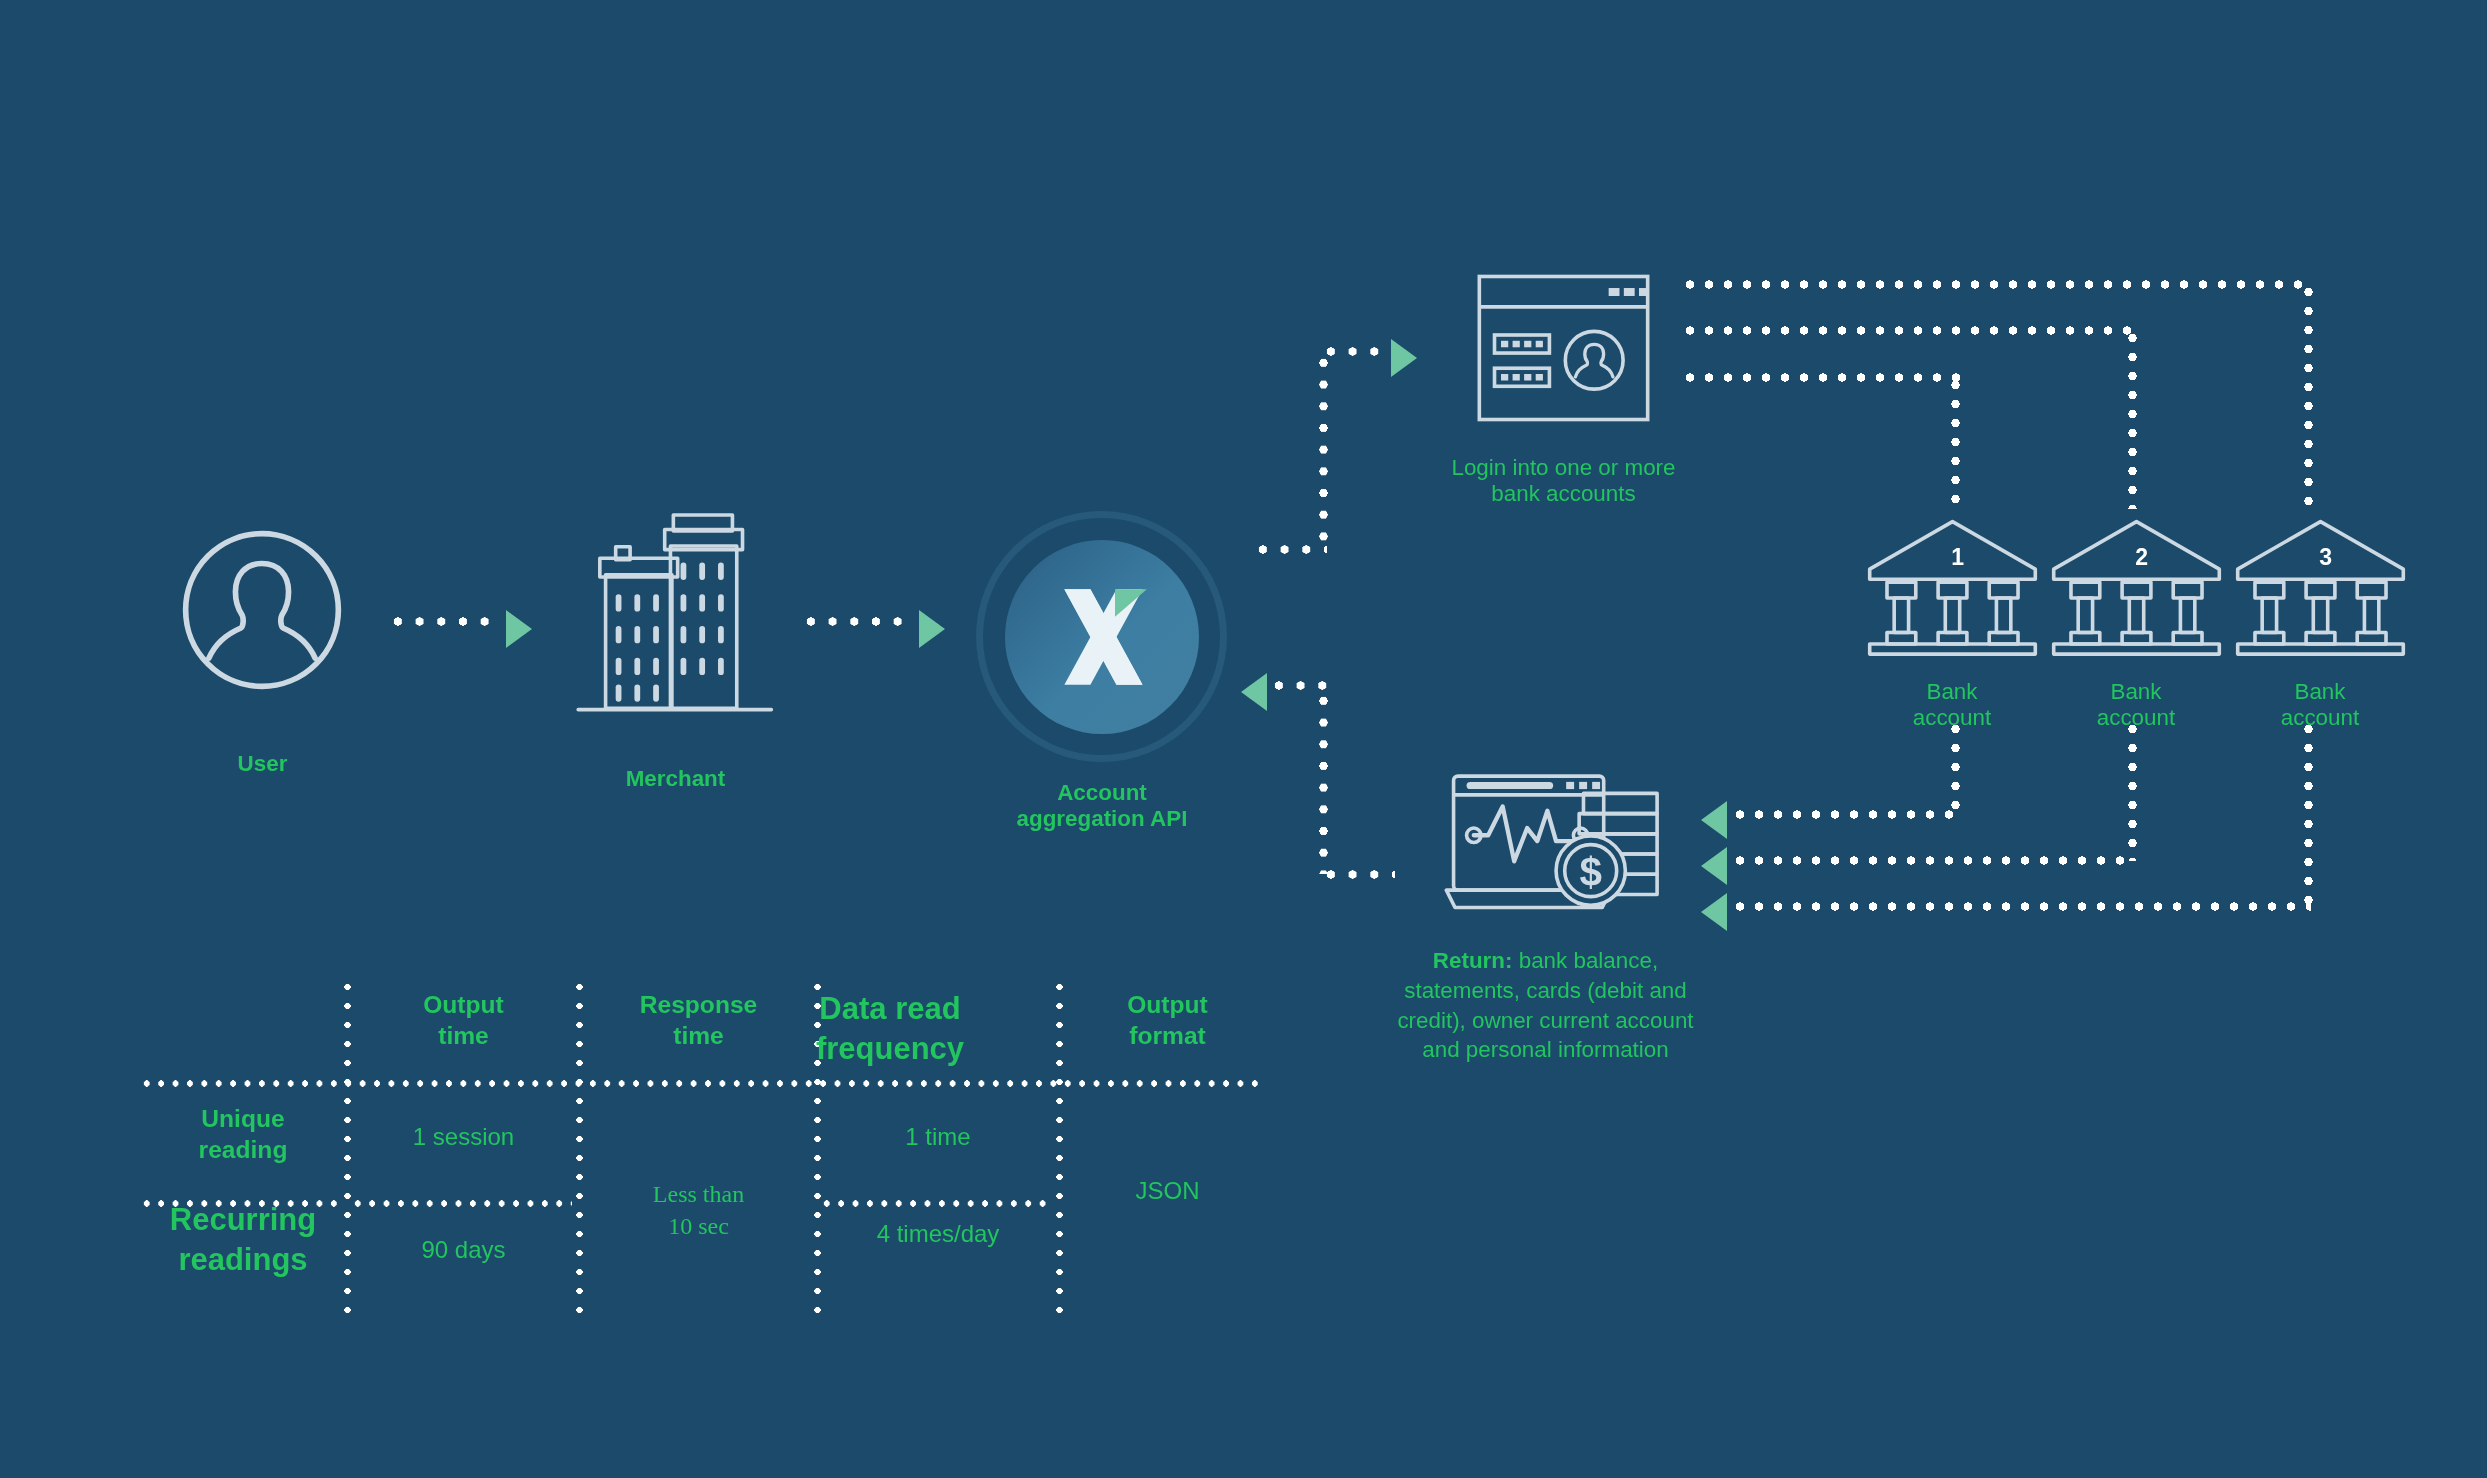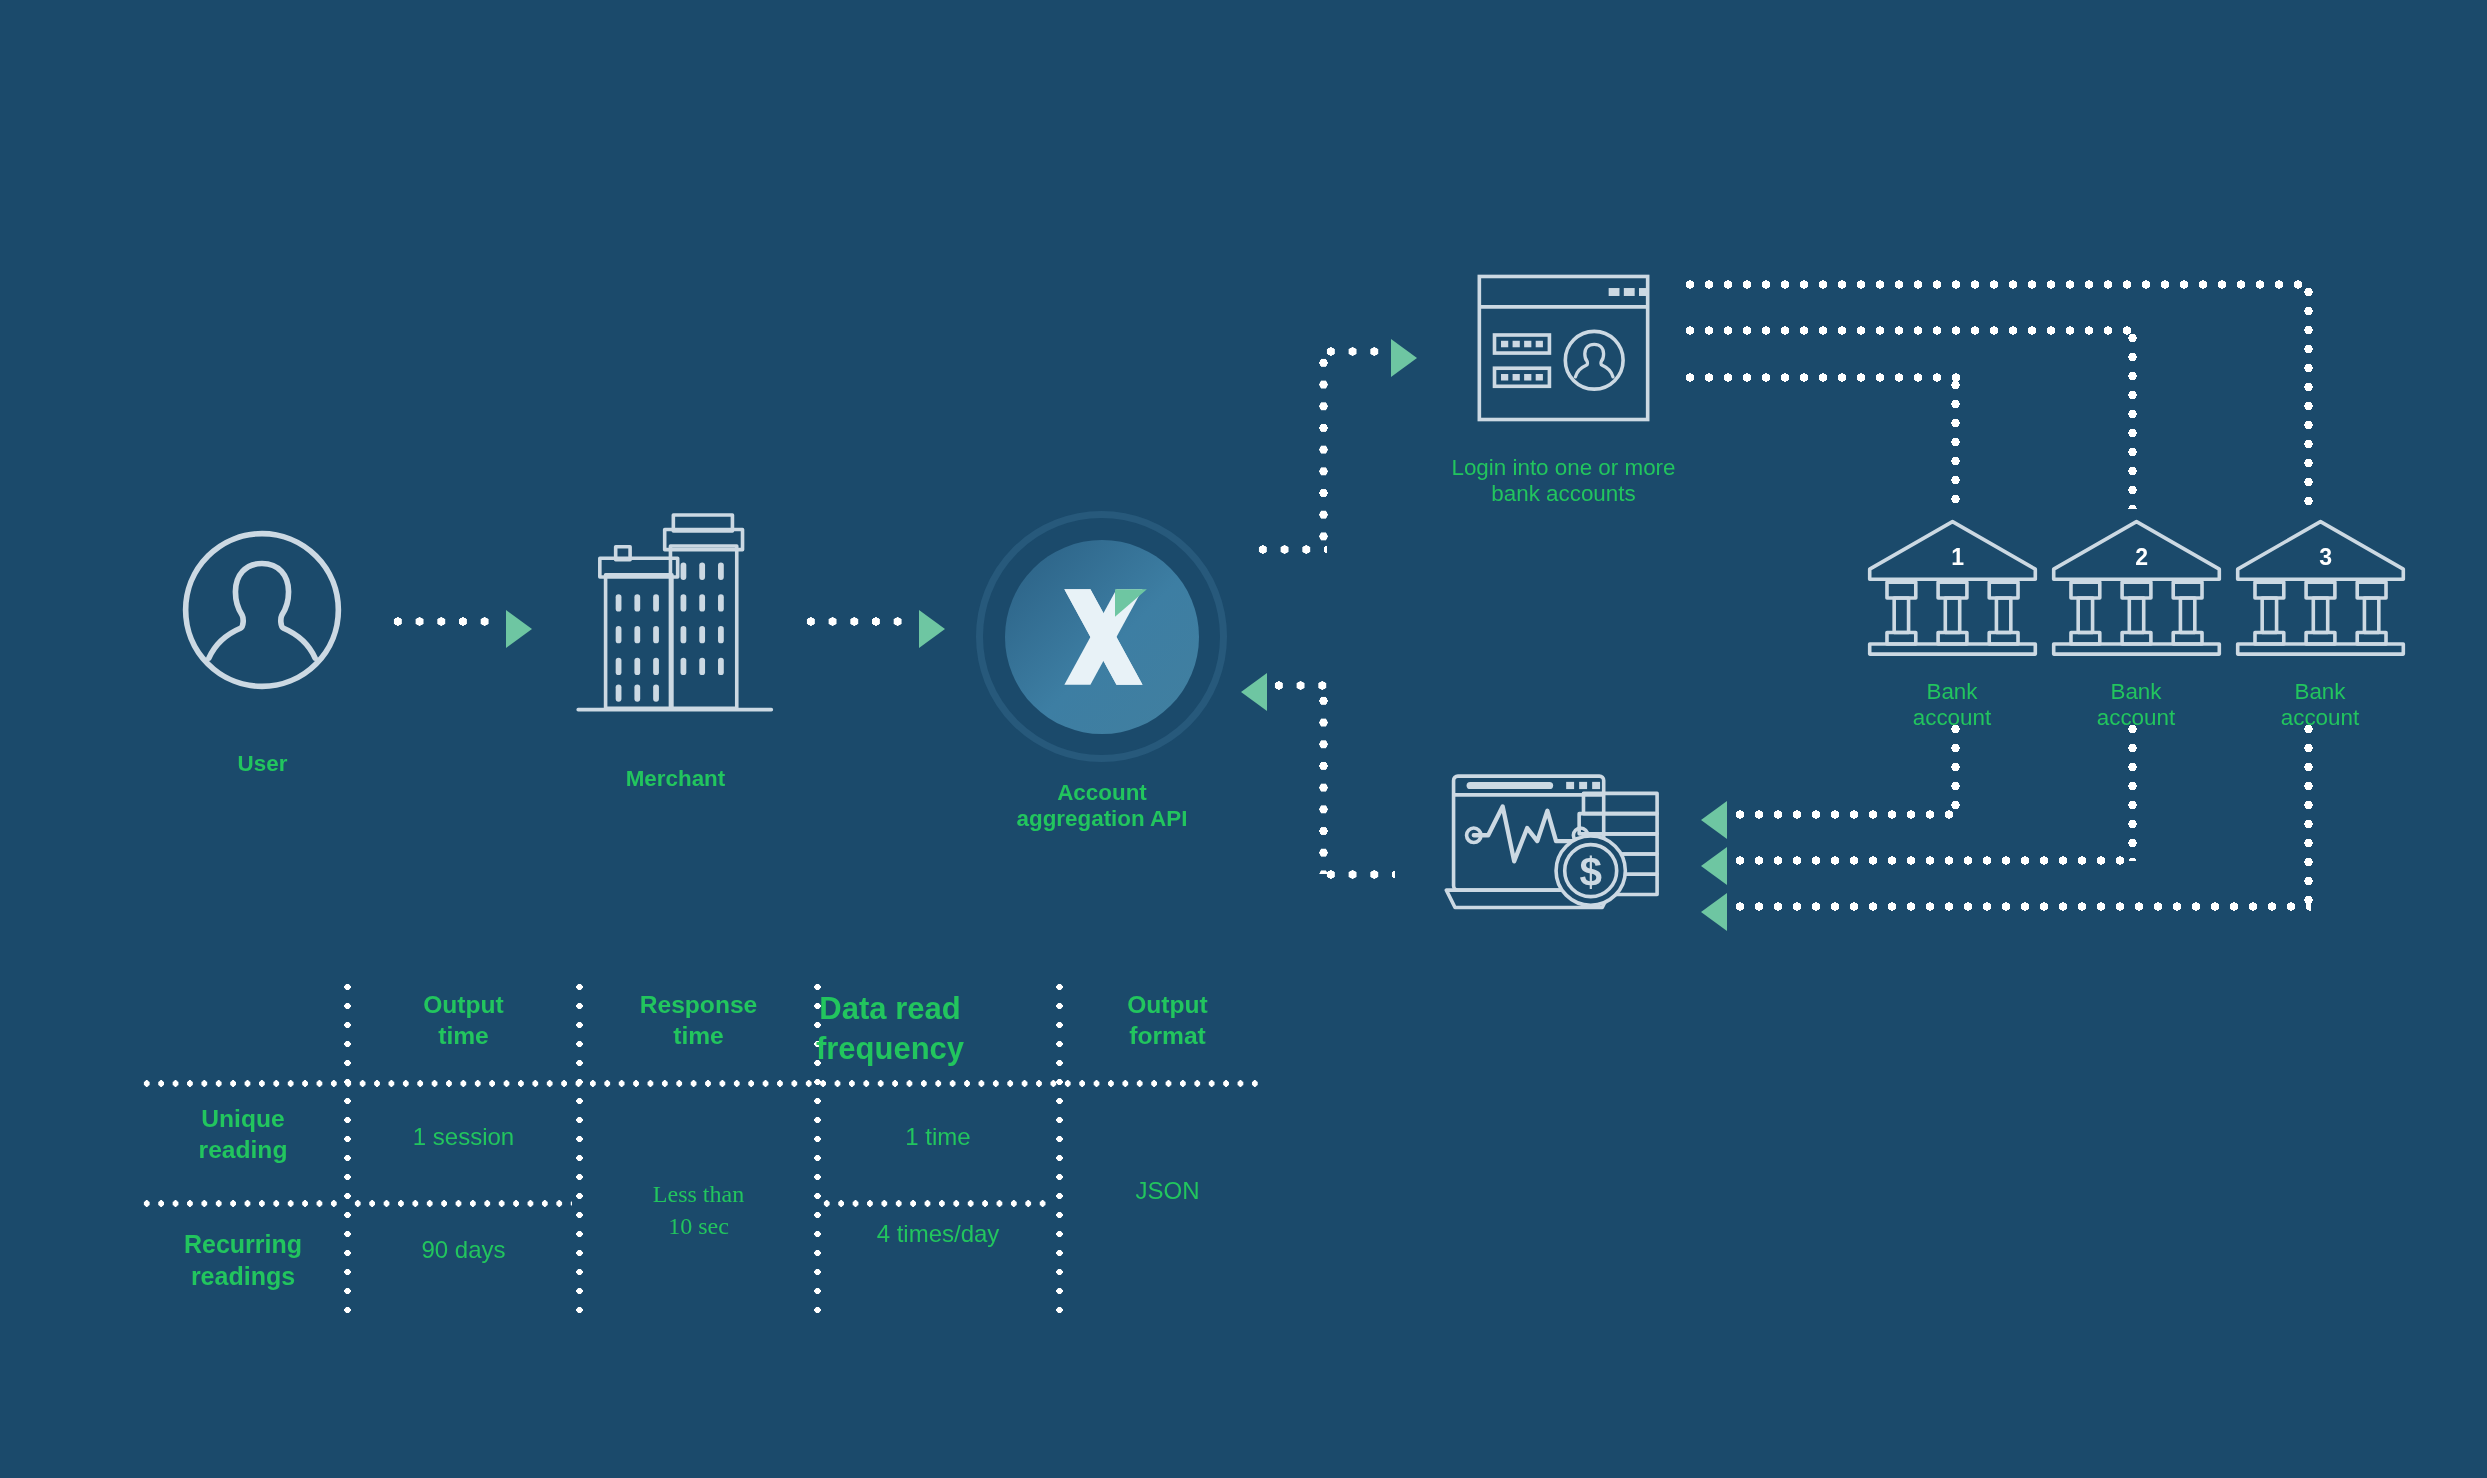--- a/index.html
+++ b/index.html
@@ -315,20 +315,23 @@
       <path d="M44 96 H64 L84 56 L100 132 L118 86 L132 104 L146 62 L158 104 H192" fill="none" stroke="#ccd9e3" stroke-width="6" stroke-linecap="round" stroke-linejoin="round"></path>
       <circle cx="44" cy="96" r="10" fill="none" stroke="#ccd9e3" stroke-width="5"></circle>
       <circle cx="192" cy="96" r="10" fill="none" stroke="#ccd9e3" stroke-width="5"></circle>
 
       <circle cx="206" cy="145" r="48" fill="#1b4a6b" stroke="#ccd9e3" stroke-width="5"></circle>
       <circle cx="206" cy="145" r="36" fill="none" stroke="#ccd9e3" stroke-width="5"></circle>
       <text x="206" y="166" fill="#ccd9e3" font-size="56" font-weight="bold" font-family="Liberation Sans, sans-serif" text-anchor="middle">$</text>
     </svg>
   </div>
 
+  <div class="abs lbl" style="left:1394px; top:946px; width:303px; font-size:22.4px; line-height:1.33;">
+    <span class="bold" style="font-weight:bold;">Return:</span><span> bank balance, statements, cards (debit and credit), owner current account and personal information</span>
+  </div>
 
   <div class="dot-h" style="left:1323px; top:870px; width:72px;"></div>
   <div class="dot-v" style="left:1319px; top:693px; height:181px;"></div>
   <div class="dot-h" style="left:1271px; top:681px; width:56px;"></div>
   <div class="arrow-l" style="left:1241px; top:673px;"></div>
 
   <div class="tdot-v" style="left:344px;  top:979px; height:343px;"></div>
   <div class="tdot-v" style="left:576px;  top:979px; height:343px;"></div>
   <div class="tdot-v" style="left:814px; top:979px; height:343px;"></div>
   <div class="tdot-v" style="left:1056px; top:979px; height:343px;"></div>
@@ -357,21 +360,21 @@
   </div>
 
   <div class="abs lbl bold" style="left:141px; top:1103px; width:204px; font-size:24.6px; line-height:1.28;">
     <div>Unique</div>
     <div>reading</div>
   </div>
 
   <div class="abs lbl" style="left:359px; top:1123px; width:209px; font-size:24px;">1 session</div>
   <div class="abs lbl" style="left:828px; top:1123px; width:220px; font-size:24px;">1 time</div>
 
-  <div class="abs lbl bold" style="left:141px; top:1228px; width:204px; font-size:25px; line-height:1.28;">
+  <div class="abs lbl bold" style="left:141px; top:1200px; width:204px; font-size:31px; line-height:1.28;">
     <div>Recurring</div>
     <div>readings</div>
   </div>
 
   <div class="abs lbl" style="left:359px; top:1236px; width:209px; font-size:24px;">90 days</div>
   <div class="abs lbl" style="left:828px; top:1220px; width:220px; font-size:24px;">4 times/day</div>
 
   <div class="abs lbl" style="left:590px; top:1179px; width:217px; font-size:24px; line-height:1.32;font-family:Liberation Serif, serif;">
     <div>Less than</div>
     <div>10 sec</div>

